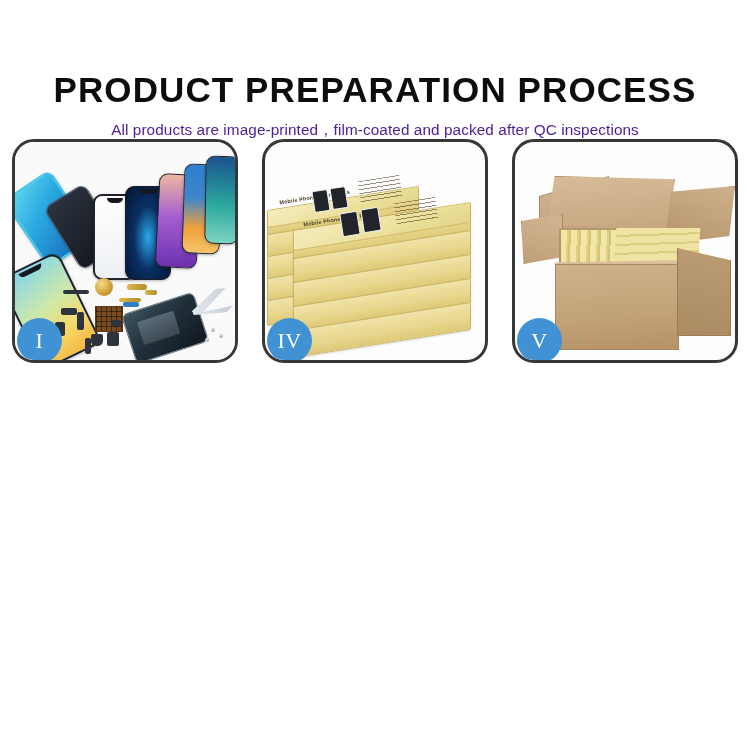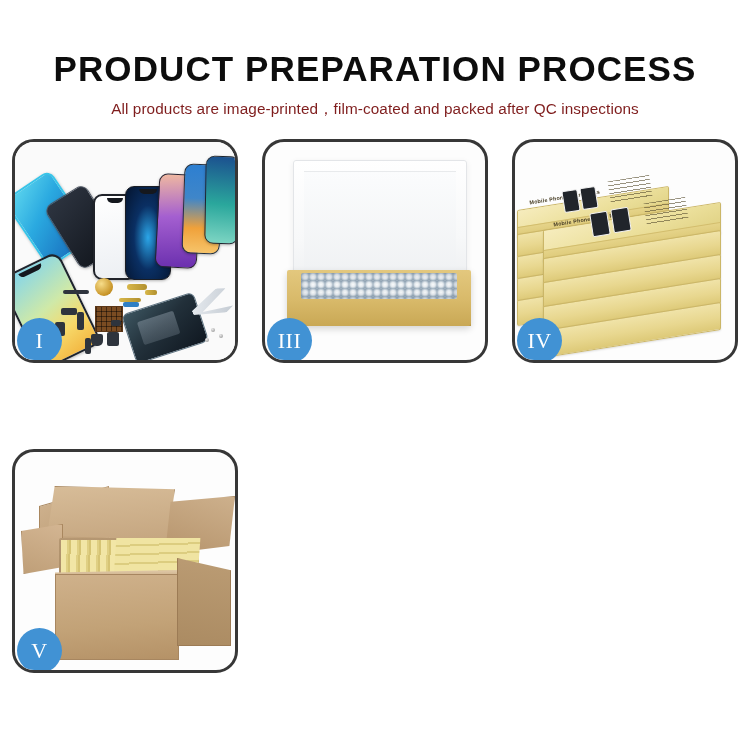--- a/index.html
+++ b/index.html
@@ -12,36 +12,37 @@
     height: 750px;
     font-family: "Liberation Sans", sans-serif;
     overflow: hidden;
     position: relative;
   }
 
   
   .header {
     padding-top: 51px;
     text-align: center;
+    margin-top: 21px;
   }
   .title {
     font-family: "Liberation Sans", sans-serif;
     font-size: 35px;
     font-weight: 700;
     letter-spacing: 1.1px;
     color: #0d0d0d;
     line-height: 1;
     margin: 0;
     white-space: nowrap;
   }
   .subtitle {
     font-family: "Liberation Sans", sans-serif;
     font-size: 15.3px;
     font-weight: 400;
-    color: #7f1d1d;
+    color: #4c1d95;
     letter-spacing: 0.1px;
     margin: 13px 0 0 0;
     white-space: nowrap;
   }
 
   
   .grid {
     position: absolute;
     left: 12px;
     top: 139px;
@@ -438,30 +439,20 @@
       <div class="part flex" style="left:104px;top:156px;width:22px;height:4px;"></div>
       <div class="part" style="left:96px;top:178px;width:10px;height:6px;"></div>
       <div class="screw" style="left:196px;top:186px;"></div>
       <div class="screw" style="left:204px;top:192px;"></div>
       <div class="screw" style="left:190px;top:196px;"></div>
     </div>
     <div class="badge">I</div>
   </div>
 
 
-  <div class="panel">
-    <div class="panel-stage">
-      <div class="p3-lid"></div>
-      <div class="p3-flapL"></div>
-      <div class="p3-flapR"></div>
-      <div class="p3-base"></div>
-      <div class="p3-wrap"></div>
-    </div>
-    <div class="badge">III</div>
-  </div>
 
   <div class="panel">
     <div class="panel-stage">
       <div class="stack">
 
         <div class="sbox" style="left:2px;top:56px;width:150px;height:26px;transform:skewY(-9deg);">
             <span class="lidtop"></span>
           </div>
         <div class="sbox" style="left:2px;top:80px;width:150px;height:22px;transform:skewY(-9deg);"></div>
         <div class="sbox" style="left:2px;top:102px;width:150px;height:22px;transform:skewY(-9deg);"></div>

